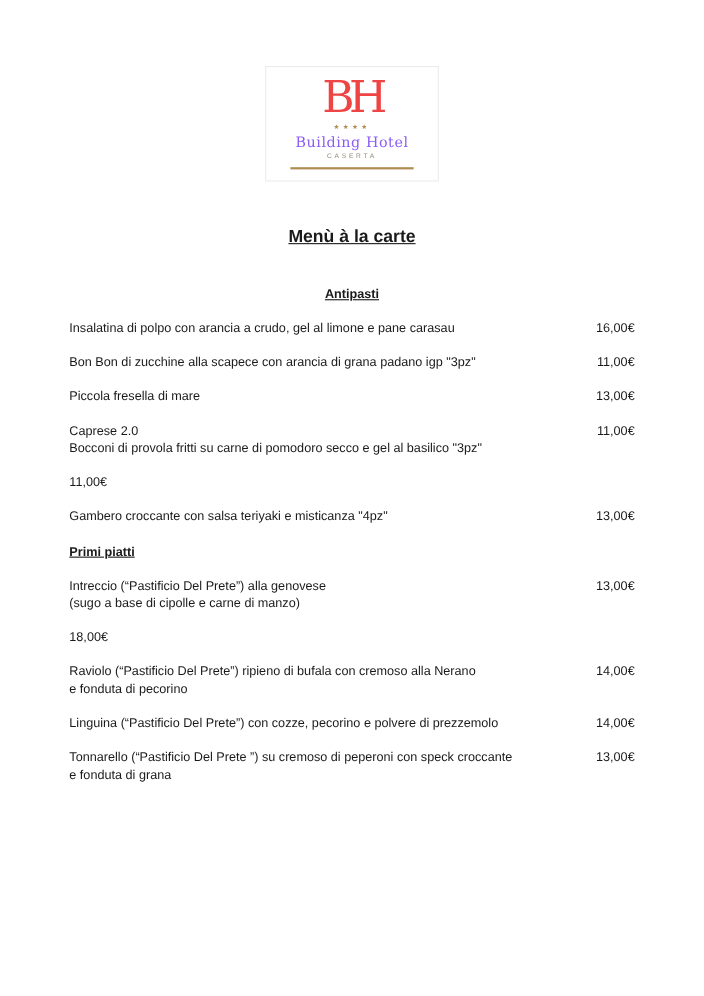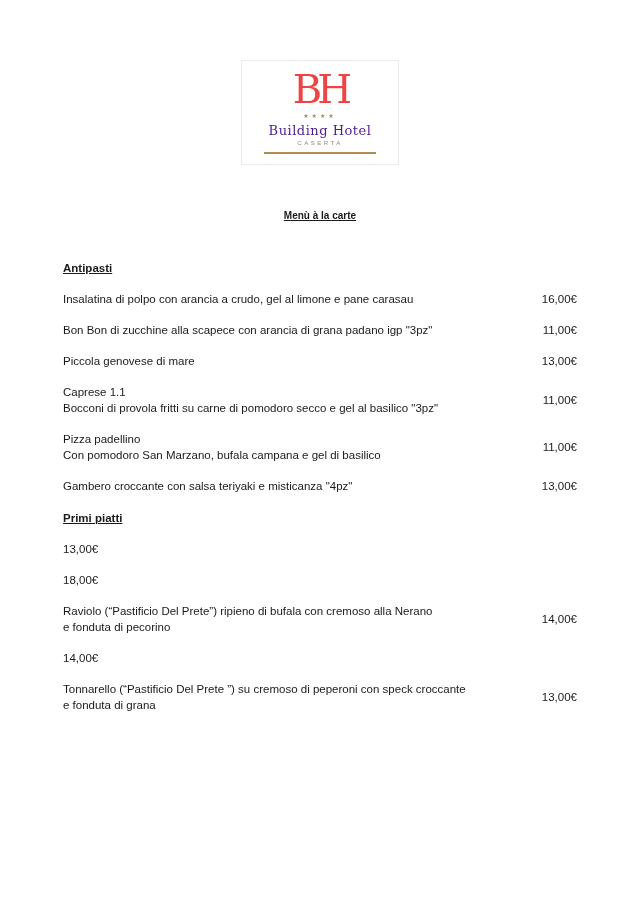--- a/index.html
+++ b/index.html
@@ -43,41 +43,41 @@
     line-height: 9px;
     letter-spacing: 3px;
     color: #b08c50;
     margin-top: 1px;
   }
   .hotel-name {
     font-family: "DejaVu Serif", serif;
     font-size: 13px;
     line-height: 17px;
     letter-spacing: 0.5px;
-    color: #4c1d95;
+    color: #8b5cf6;
     margin-top: 1px;
   }
   .hotel-city {
     font-size: 6px;
     line-height: 9px;
     letter-spacing: 2.5px;
     color: #8f8a79;
   }
   .gold-rule {
     width: 112px;
     height: 2px;
     background: #b08c50;
     margin: 4px auto 0;
   }
 
   
   .menu-title {
     margin-top: 40px;
     text-align: center;
-    font-size: 10px;
+    font-size: 16px;
     font-weight: bold;
     line-height: 22px;
   }
   .menu-title .t-line {
     text-decoration: underline;
   }
 
   
   .menu-sections {
     margin-top: 33px;
@@ -85,25 +85,26 @@
   }
   .section-heading {
     font-size: 11.5px;
     font-weight: bold;
     text-decoration: underline;
     line-height: 16px;
     margin: 16px 0 15px;
   }
   .section:first-child .section-heading {
     margin-top: 0;
+    text-align: center;
   }
   .item-row {
     display: flex;
     justify-content: space-between;
-    align-items: center;
+    align-items: flex-start;
     font-size: 11.5px;
     line-height: 16px;
     margin-bottom: 15px;
   }
   .item-desc {
     text-align: left;
   }
   .item-price {
     white-space: nowrap;
   }
@@ -135,61 +136,64 @@
           <div class="item-price">16,00€</div>
         </div>
         <div class="item-row">
           <div class="item-desc">
             <div>Bon Bon di zucchine alla scapece con arancia di grana padano igp "3pz"</div>
           </div>
           <div class="item-price">11,00€</div>
         </div>
         <div class="item-row">
           <div class="item-desc">
-            <div>Piccola genovese di mare</div>
-          </div>
-          <div class="item-price">13,00€</div>
-        </div>
-        <div class="item-row">
-          <div class="item-desc">
-            <div>Caprese 1.1</div>
+            <div>Piccola fresella di mare</div>
+          </div>
+          <div class="item-price">13,00€</div>
+        </div>
+        <div class="item-row">
+          <div class="item-desc">
+            <div>Caprese 2.0</div>
             <div>Bocconi di provola fritti su carne di pomodoro secco e gel al basilico "3pz"</div>
           </div>
           <div class="item-price">11,00€</div>
         </div>
         <div class="item-row">
-          <div class="item-desc">
-            <div>Pizza padellino</div>
-            <div>Con pomodoro San Marzano, bufala campana e gel di basilico</div>
-          </div>
           <div class="item-price">11,00€</div>
         </div>
         <div class="item-row">
           <div class="item-desc">
             <div>Gambero croccante con salsa teriyaki e misticanza "4pz"</div>
           </div>
           <div class="item-price">13,00€</div>
         </div>
       </div>
       <div class="section">
         <div class="section-heading">Primi piatti</div>
         <div class="item-row">
+          <div class="item-desc">
+            <div>Intreccio (“Pastificio Del Prete”) alla genovese</div>
+            <div>(sugo a base di cipolle e carne di manzo)</div>
+          </div>
           <div class="item-price">13,00€</div>
         </div>
         <div class="item-row">
           <div class="item-price">18,00€</div>
         </div>
         <div class="item-row">
           <div class="item-desc">
             <div>Raviolo (“Pastificio Del Prete”) ripieno di bufala con cremoso alla Nerano</div>
             <div>e fonduta di pecorino</div>
           </div>
           <div class="item-price">14,00€</div>
         </div>
         <div class="item-row">
+          <div class="item-desc">
+            <div>Linguina (“Pastificio Del Prete”) con cozze, pecorino e polvere di prezzemolo</div>
+          </div>
           <div class="item-price">14,00€</div>
         </div>
         <div class="item-row">
           <div class="item-desc">
             <div>Tonnarello (“Pastificio Del Prete ”) su cremoso di peperoni con speck croccante</div>
             <div>e fonduta di grana</div>
           </div>
           <div class="item-price">13,00€</div>
         </div>
       </div>

